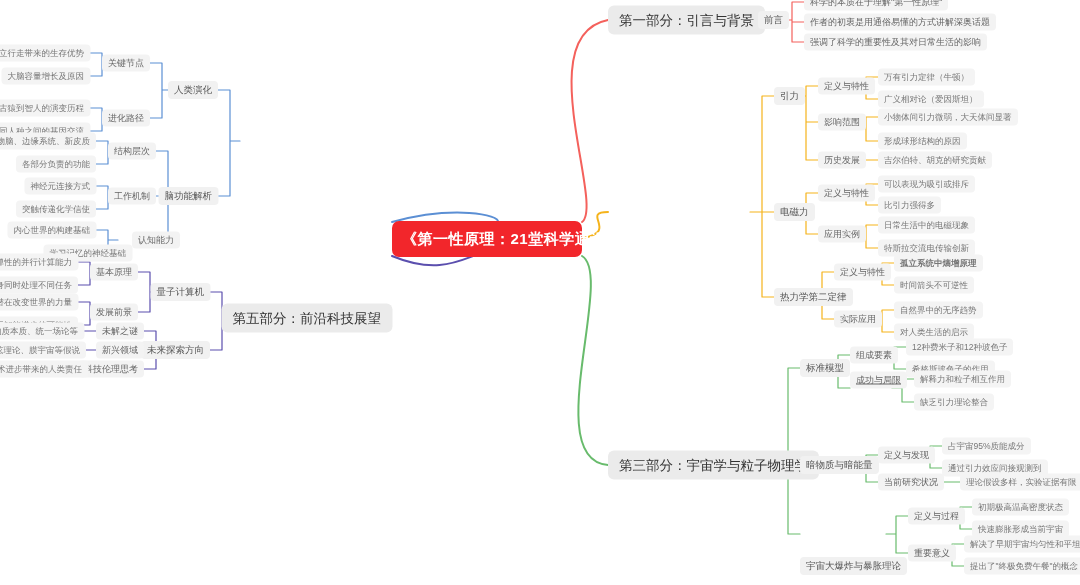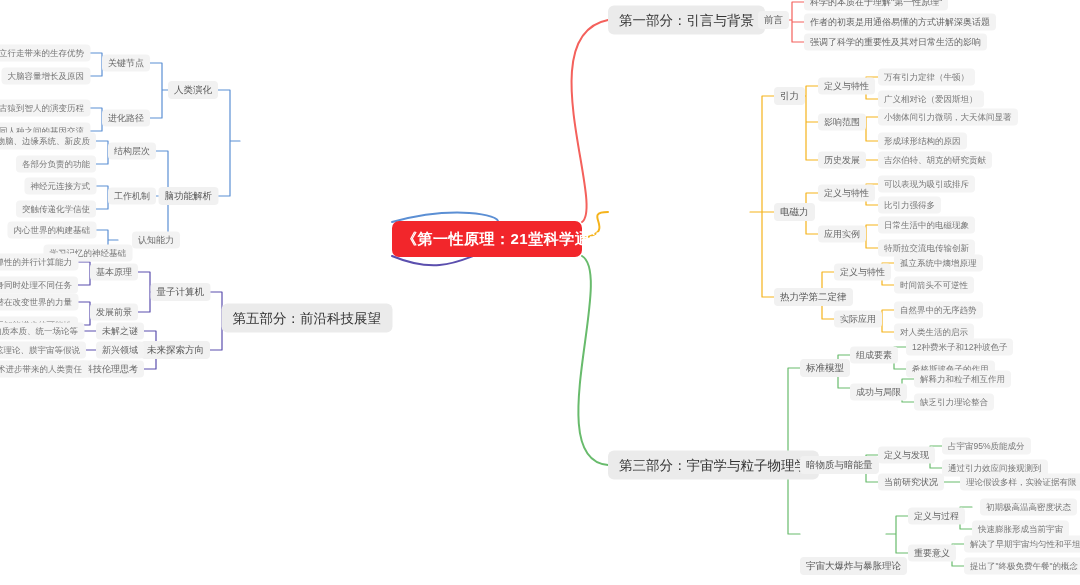--- a/index.html
+++ b/index.html
@@ -151,46 +151,46 @@
   <div class="node lvl2 ra" style="left:774px;top:212px;">电磁力</div>
   <div class="node lvl3 ra" style="left:818px;top:193px;">定义与特性</div>
   <div class="node lvl4 ra" style="left:878px;top:184px;">可以表现为吸引或排斥</div>
   <div class="node lvl4 ra" style="left:878px;top:205px;">比引力强得多</div>
   <div class="node lvl3 ra" style="left:818px;top:234px;">应用实例</div>
   <div class="node lvl4 ra" style="left:878px;top:225px;">日常生活中的电磁现象</div>
   <div class="node lvl4 ra" style="left:878px;top:248px;">特斯拉交流电传输创新</div>
 
   <div class="node lvl2 ra" style="left:774px;top:297px;">热力学第二定律</div>
   <div class="node lvl3 ra" style="left:834px;top:272px;">定义与特性</div>
-  <div class="node lvl4 ra" style="left:894px;top:263px;">孤立系统中熵增原理</div>
+  <div class="node lvl4 ra" style="left:894px;top:263px;font-weight:bold;">孤立系统中熵增原理</div>
   <div class="node lvl4 ra" style="left:894px;top:285px;">时间箭头不可逆性</div>
   <div class="node lvl3 ra" style="left:834px;top:319px;">实际应用</div>
   <div class="node lvl4 ra" style="left:894px;top:310px;">自然界中的无序趋势</div>
   <div class="node lvl4 ra" style="left:894px;top:332px;">对人类生活的启示</div>
 
   <div class="node lvl1 ra" style="left:608px;top:465px;">第三部分：宇宙学与粒子物理学</div>
 
   <div class="node lvl2 ra" style="left:800px;top:368px;">标准模型</div>
   <div class="node lvl3 ra" style="left:850px;top:355px;">组成要素</div>
   <div class="node lvl4 ra" style="left:906px;top:347px;">12种费米子和12种玻色子</div>
   <div class="node lvl4 ra" style="left:906px;top:369px;">希格斯玻色子的作用</div>
-  <div class="node lvl3 ra" style="left:850px;top:392px;">成功与局限</div>
+  <div class="node lvl3 ra" style="left:850px;top:380px;text-decoration:underline;">成功与局限</div>
   <div class="node lvl4 ra" style="left:914px;top:379px;">解释力和粒子相互作用</div>
   <div class="node lvl4 ra" style="left:914px;top:402px;">缺乏引力理论整合</div>
 
   <div class="node lvl2 ra" style="left:800px;top:465px;">暗物质与暗能量</div>
   <div class="node lvl3 ra" style="left:878px;top:455px;">定义与发现</div>
   <div class="node lvl4 ra" style="left:942px;top:446px;">占宇宙95%质能成分</div>
   <div class="node lvl4 ra" style="left:942px;top:468px;">通过引力效应间接观测到</div>
   <div class="node lvl3 ra" style="left:878px;top:482px;">当前研究状况</div>
   <div class="node lvl4 ra" style="left:960px;top:482px;">理论假设多样，实验证据有限</div>
 
   <div class="node lvl2 ra" style="left:800px;top:566px;">宇宙大爆炸与暴胀理论</div>
   <div class="node lvl3 ra" style="left:908px;top:516px;">定义与过程</div>
-  <div class="node lvl4 ra" style="left:972px;top:507px;margin-left:8px;">初期极高温高密度状态</div>
+  <div class="node lvl4 ra" style="left:972px;top:507px;">初期极高温高密度状态</div>
   <div class="node lvl4 ra" style="left:972px;top:529px;">快速膨胀形成当前宇宙</div>
   <div class="node lvl3 ra" style="left:908px;top:553px;">重要意义</div>
   <div class="node lvl4 ra" style="left:964px;top:544px;">解决了早期宇宙均匀性和平坦性问题</div>
   <div class="node lvl4 ra" style="left:964px;top:566px;">提出了"终极免费午餐"的概念</div>
 
 
   <div class="node lvl2 la" style="left:218px;top:90px;">人类演化</div>
   <div class="node lvl3 la" style="left:150px;top:63px;">关键节点</div>
   <div class="node lvl4 la" style="left:90px;top:53px;">直立行走带来的生存优势</div>
   <div class="node lvl4 la" style="left:90px;top:76px;">大脑容量增长及原因</div>

